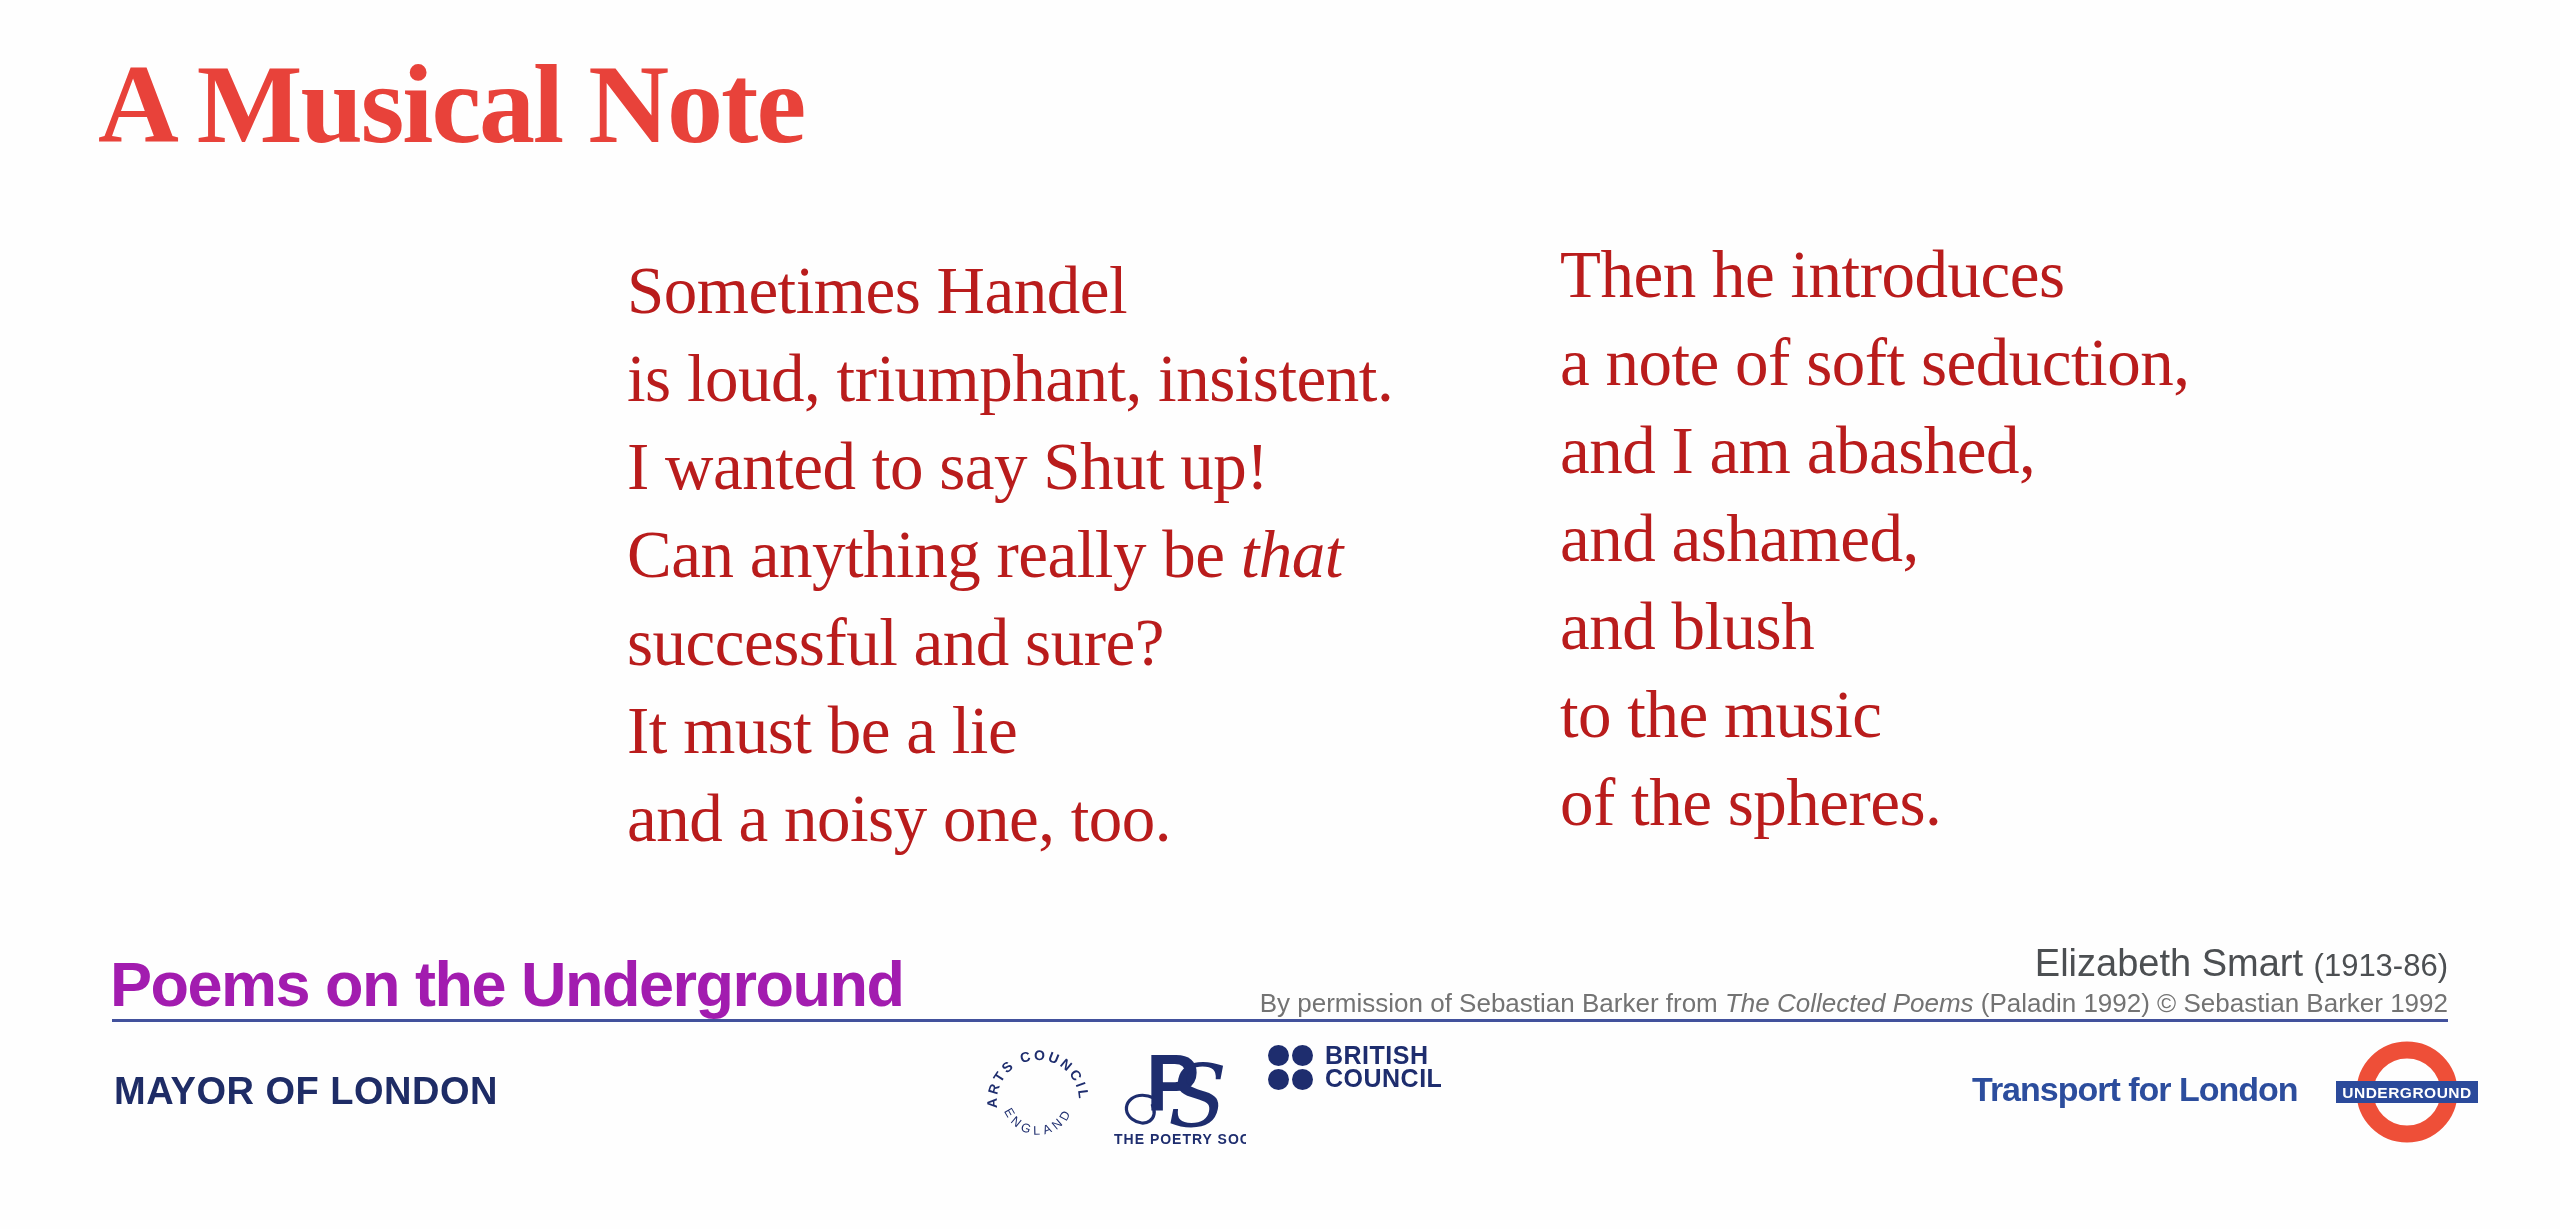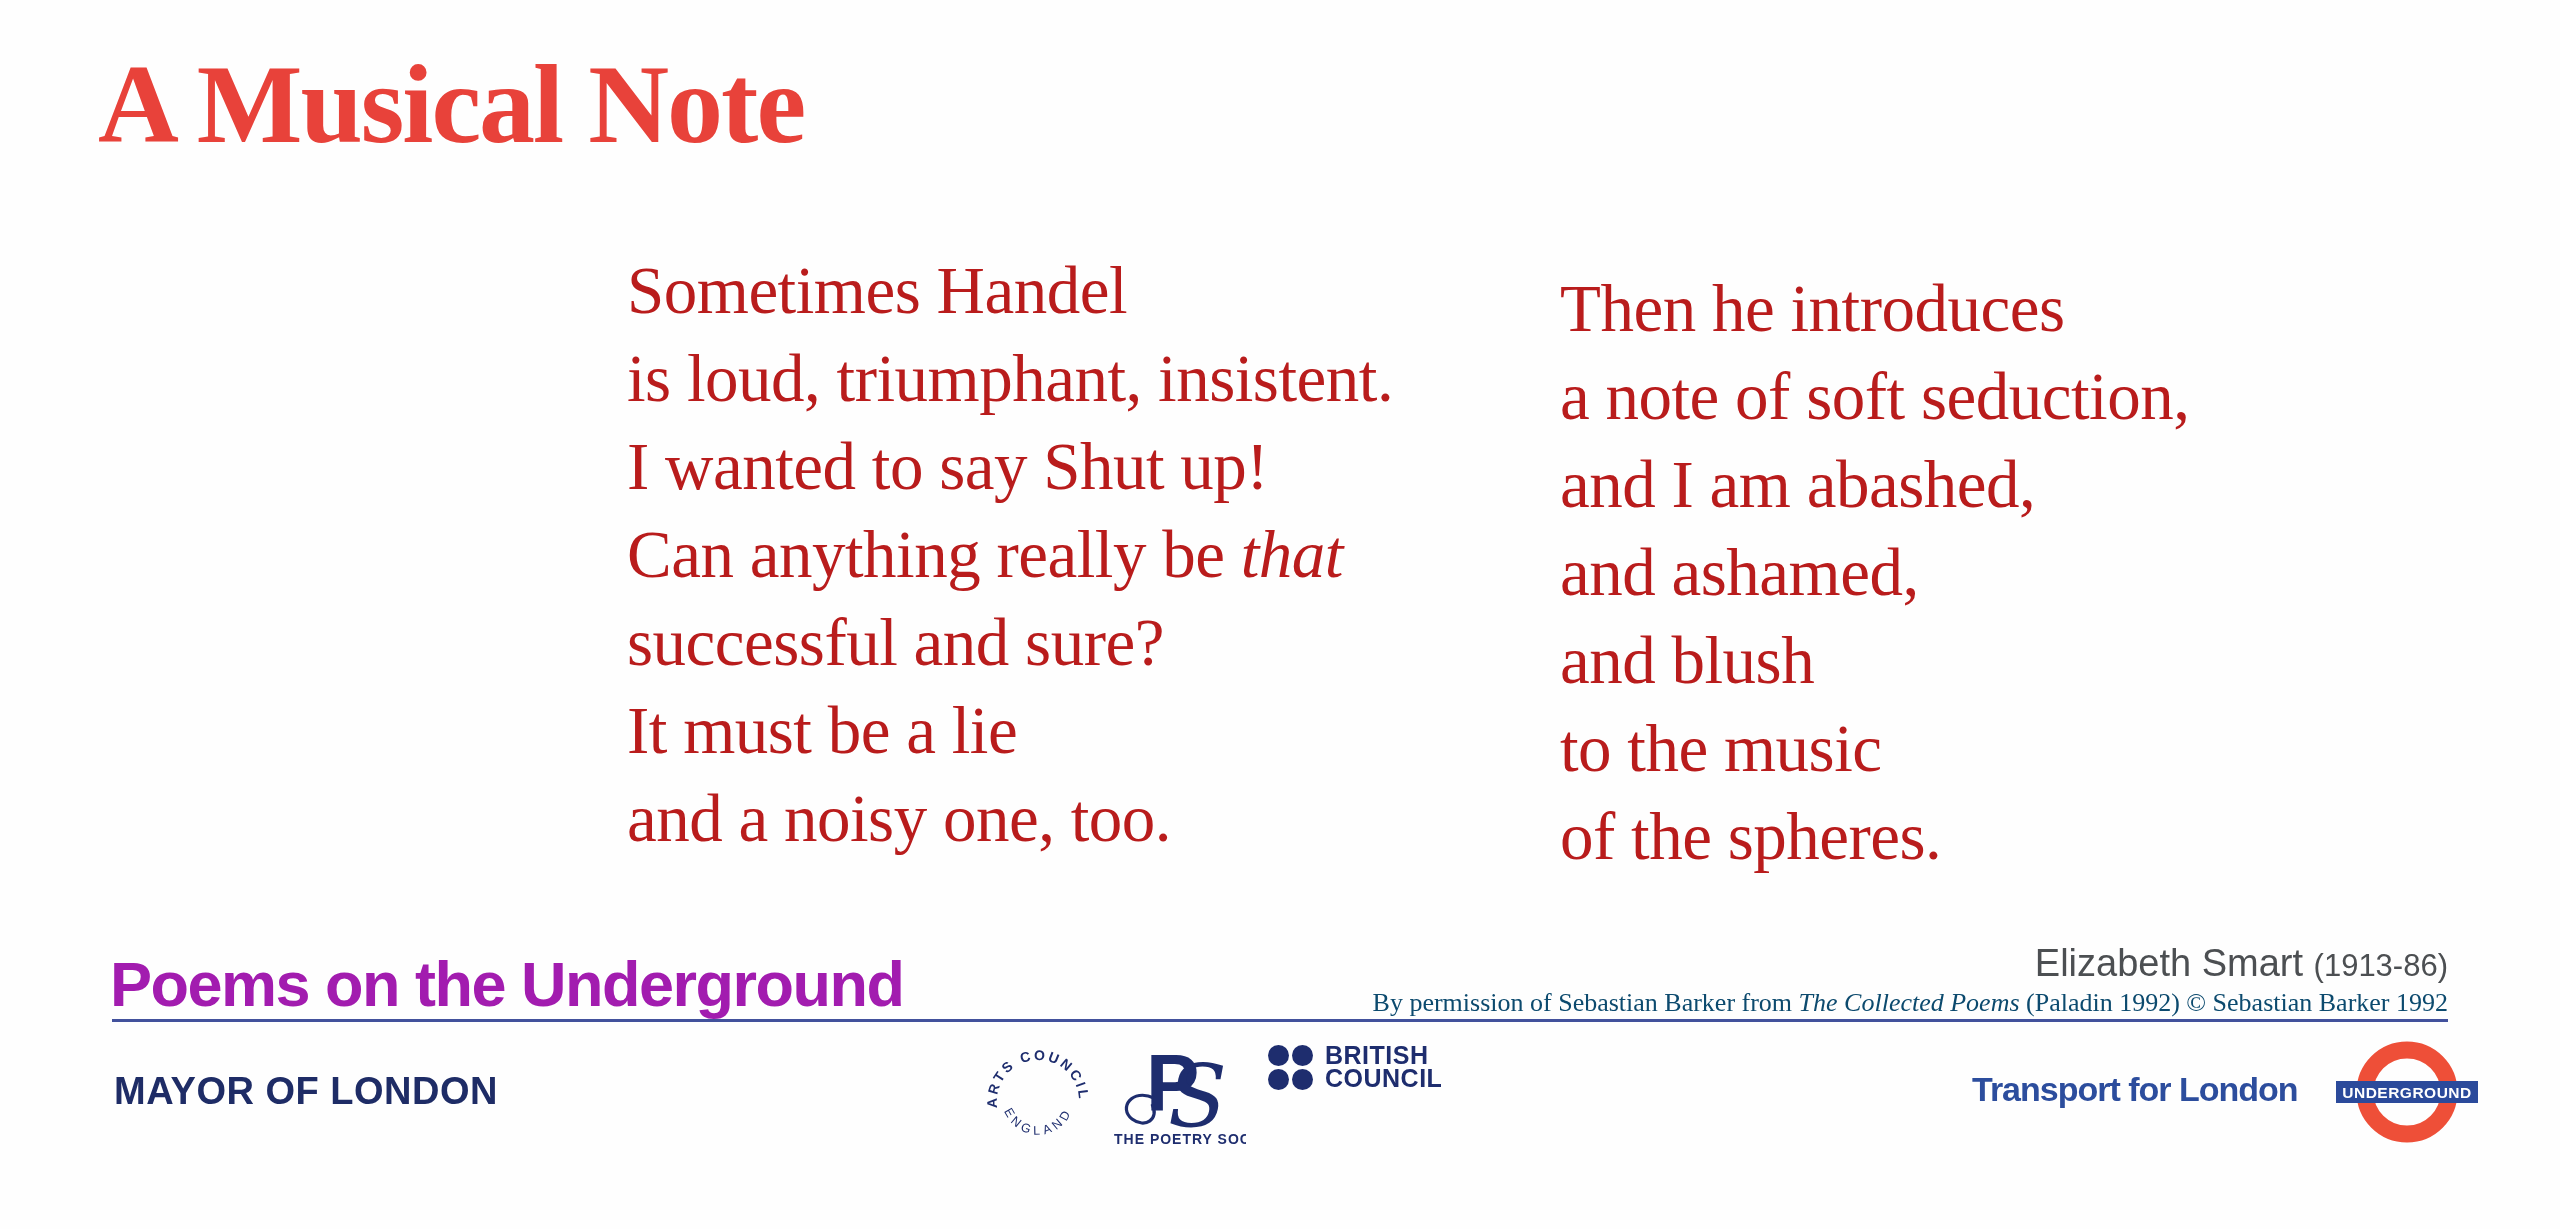--- a/index.html
+++ b/index.html
@@ -22,41 +22,41 @@
   .poem-col{line-height:88px;}
   .poem-col .line{
     font-family:"Liberation Serif",serif;
     font-size:67px;
     color:#b91c1c;
     letter-spacing:-0.5px;
     white-space:nowrap;
   }
   .poem-col .line em{font-style:italic;}
   .col1{left:627px;top:246px;}
-  .col2{left:1560px;top:264px;}
+  .col2{left:1560px;top:230px;}
 
   .brand{
     left:110px;top:948px;
     font-size:63px;font-weight:bold;
     letter-spacing:-1.5px;
     color:#a21caf;
     white-space:nowrap;
   }
 
   .attribution{
     right:112px;top:942px;
     text-align:center;color:#4c4f52;white-space:nowrap;
   }
   .attribution .poet-name{font-size:38px;}
   .attribution .poet-dates{font-size:31px;}
 
   .credit{
     right:112px;top:988px;
-    font-size:26px;color:#0c4a6e;
-    text-align:center;white-space:nowrap;font-family:Liberation Serif, serif;
+    font-size:26px;color:#737373;
+    text-align:center;white-space:nowrap;
   }
   .credit em{font-style:italic;}
 
   .rule{
     left:112px;right:112px;top:1019px;height:3px;
     background:#42519c;
   }
 
   .mayor{
     left:114px;top:1070px;

